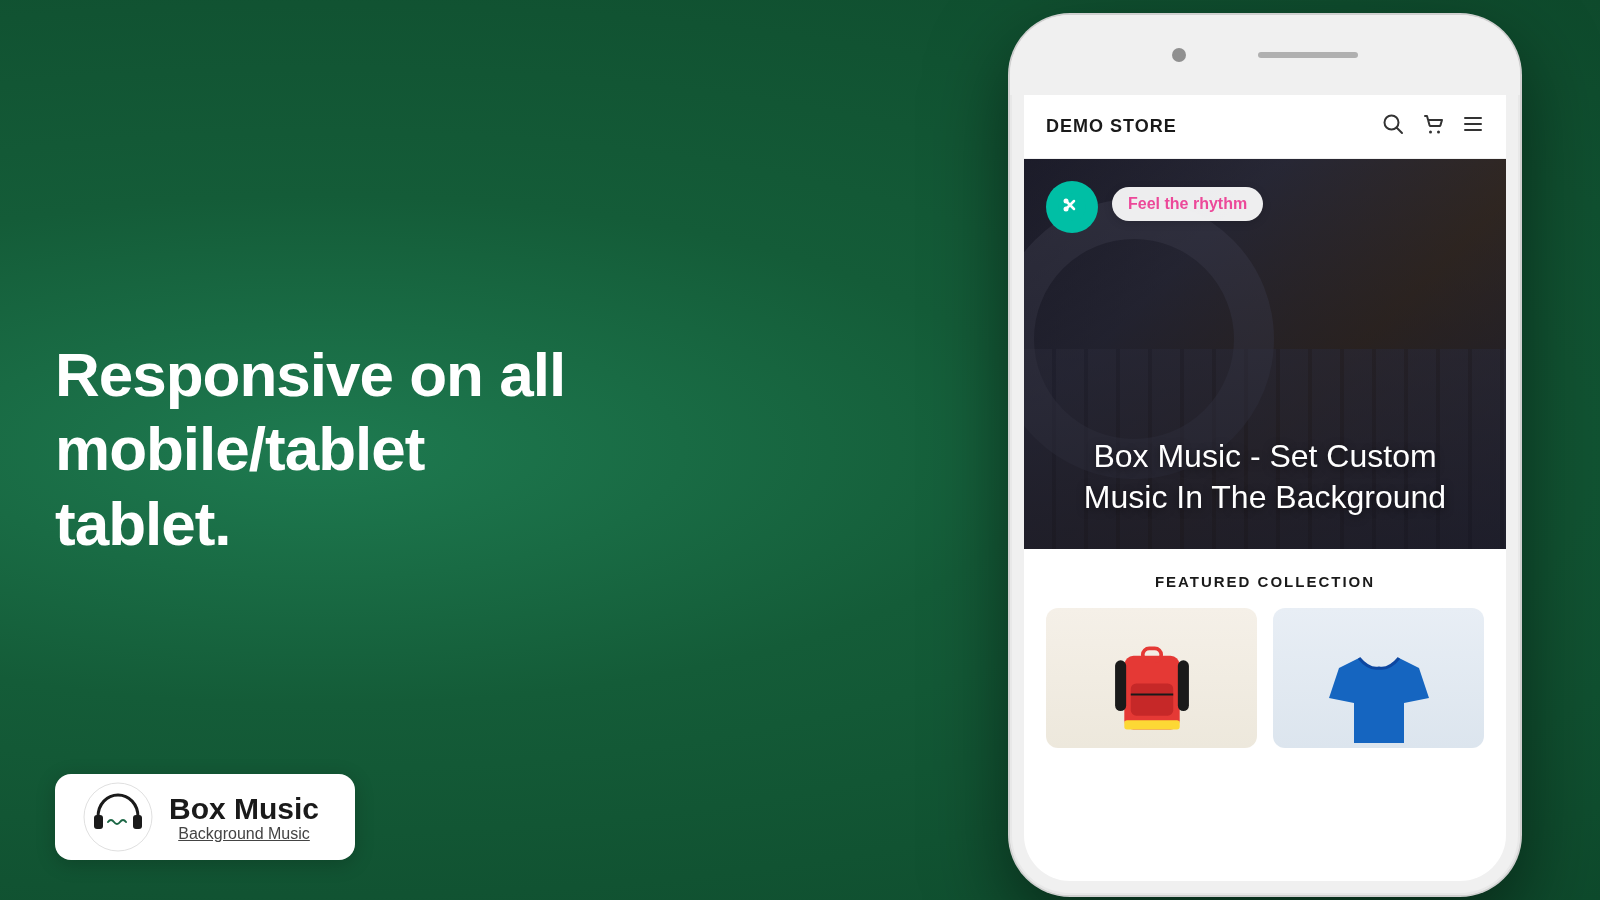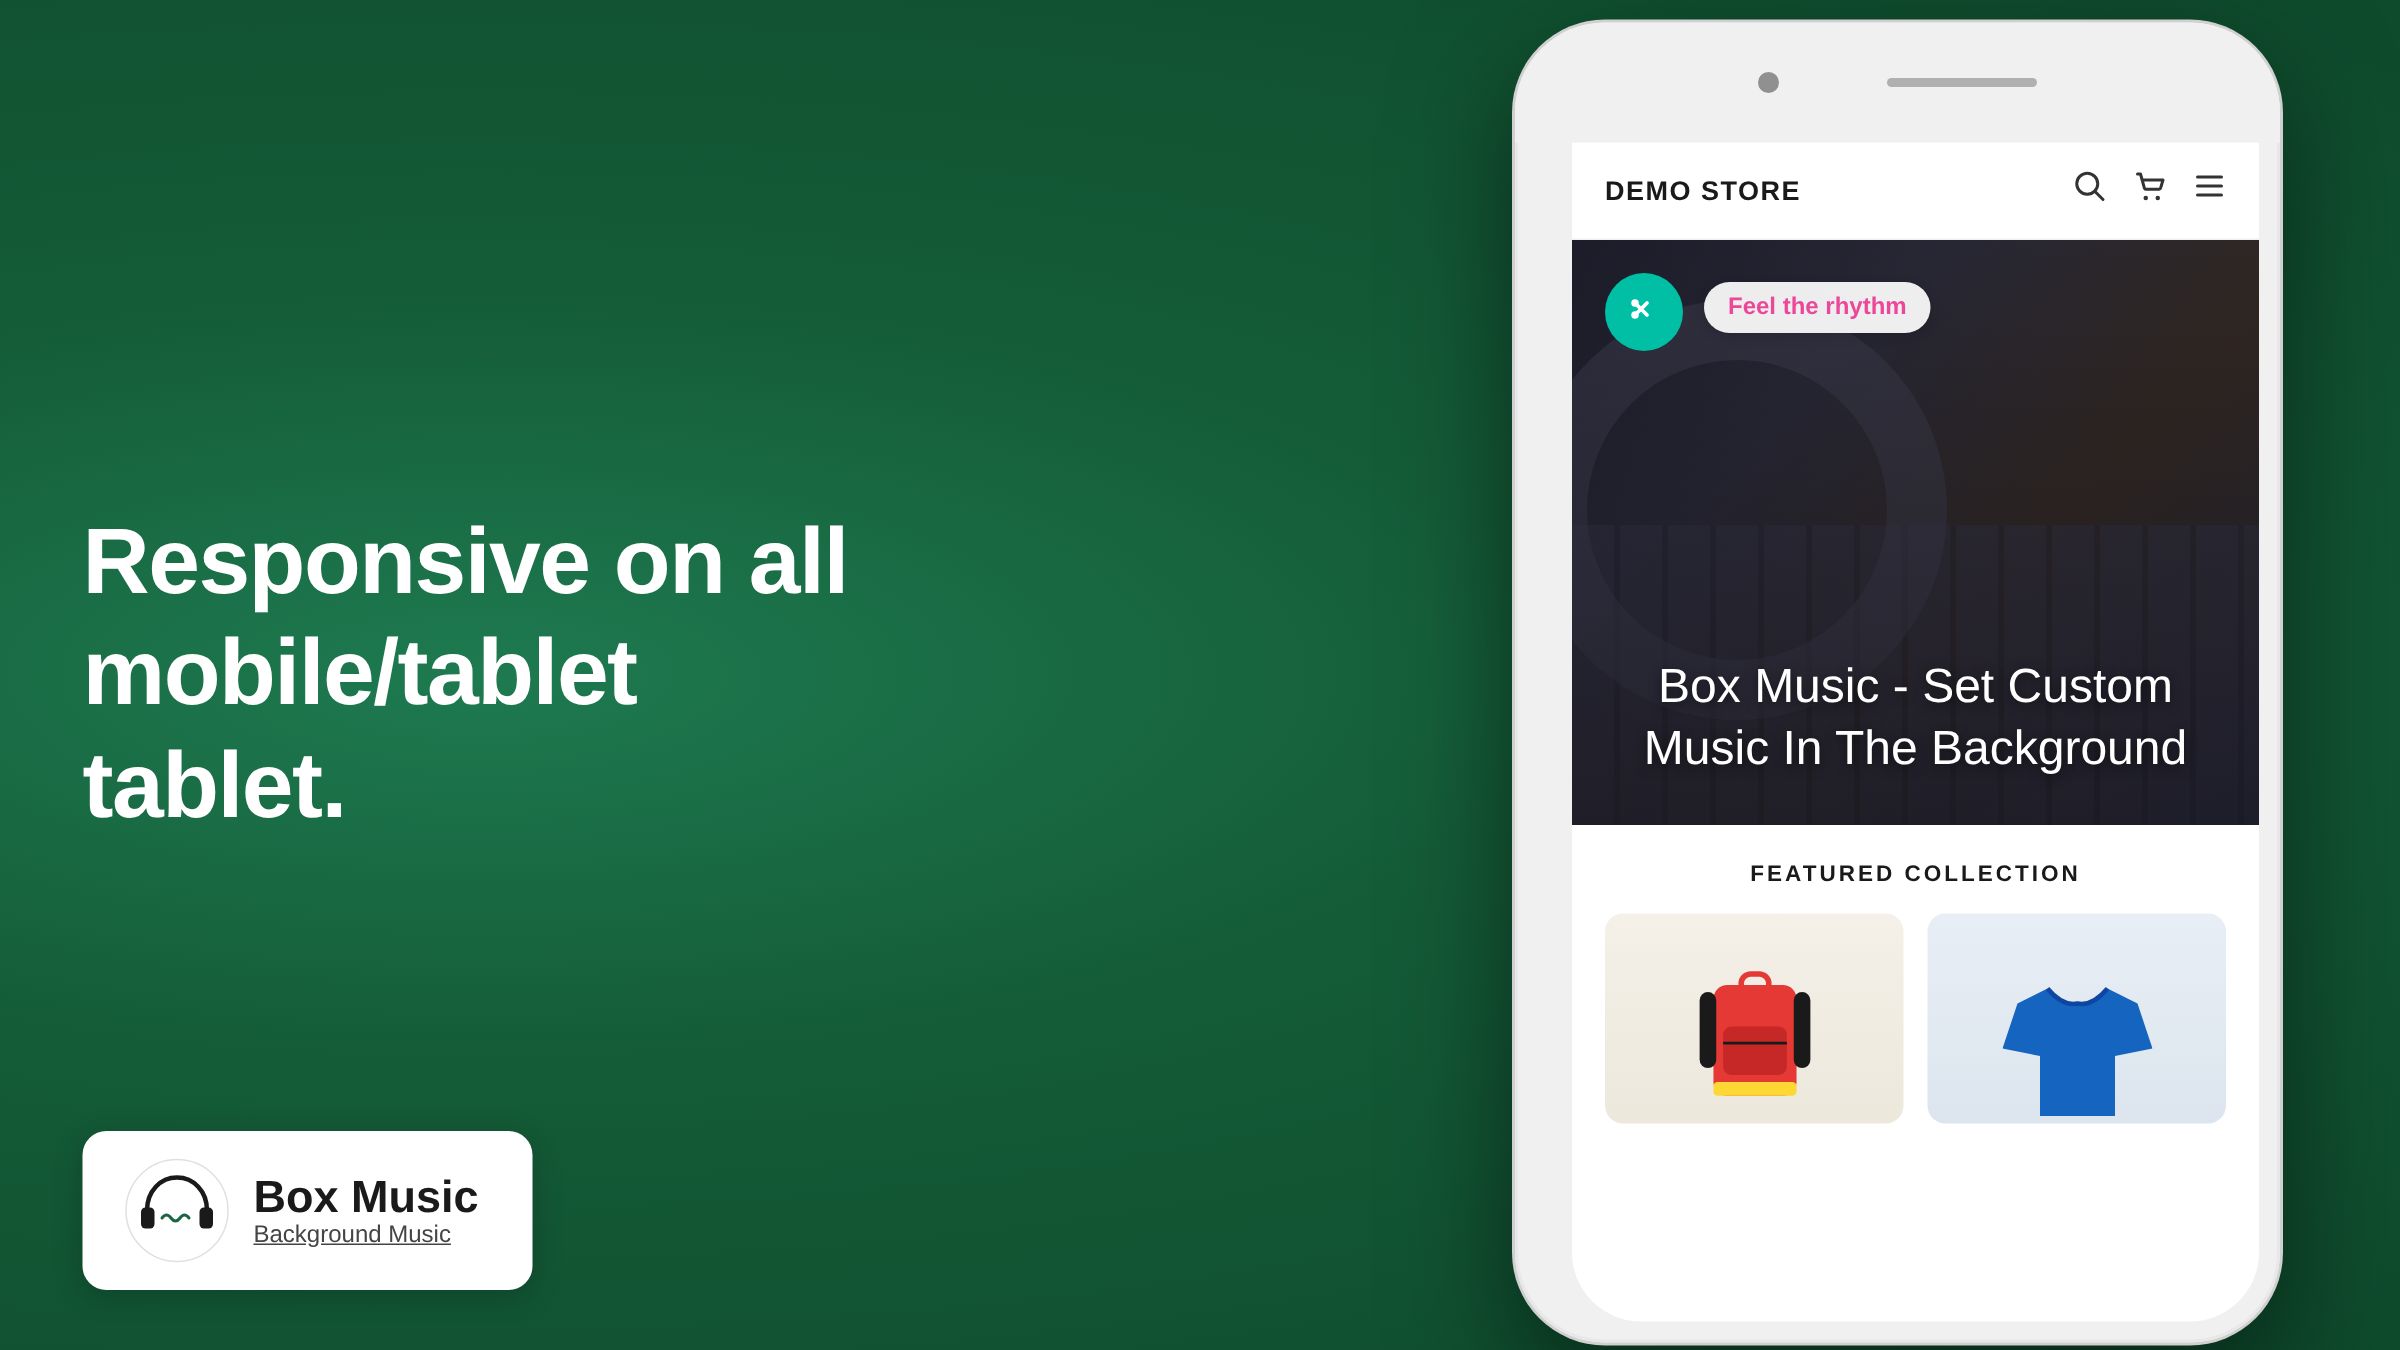--- a/index.html
+++ b/index.html
@@ -37,26 +37,27 @@
       letter-spacing: -1px;
     }
 
     
     .brand-logo {
       position: absolute;
       bottom: 40px;
       left: 55px;
       background: #ffffff;
       border-radius: 16px;
-      padding: 18px 28px;
+      padding: 8px 28px;
       display: flex;
       align-items: center;
       gap: 16px;
       min-width: 300px;
       box-shadow: 0 4px 20px rgba(0,0,0,0.2);
+      text-align: center;
     }
 
     .brand-icon {
       width: 70px;
       height: 70px;
       flex-shrink: 0;
     }
 
     .brand-text-block {
       display: flex;
@@ -138,21 +139,20 @@
     
     .phone-screen {
       position: absolute;
       top: 80px;
       left: 14px;
       right: 14px;
       bottom: 14px;
       background: #ffffff;
       border-radius: 0 0 46px 46px;
       overflow: hidden;
-      margin-left: 24px;
     }
 
     
     .store-header {
       padding: 18px 22px;
       display: flex;
       align-items: center;
       justify-content: space-between;
       background: #fff;
       border-bottom: 1px solid #f0f0f0;

